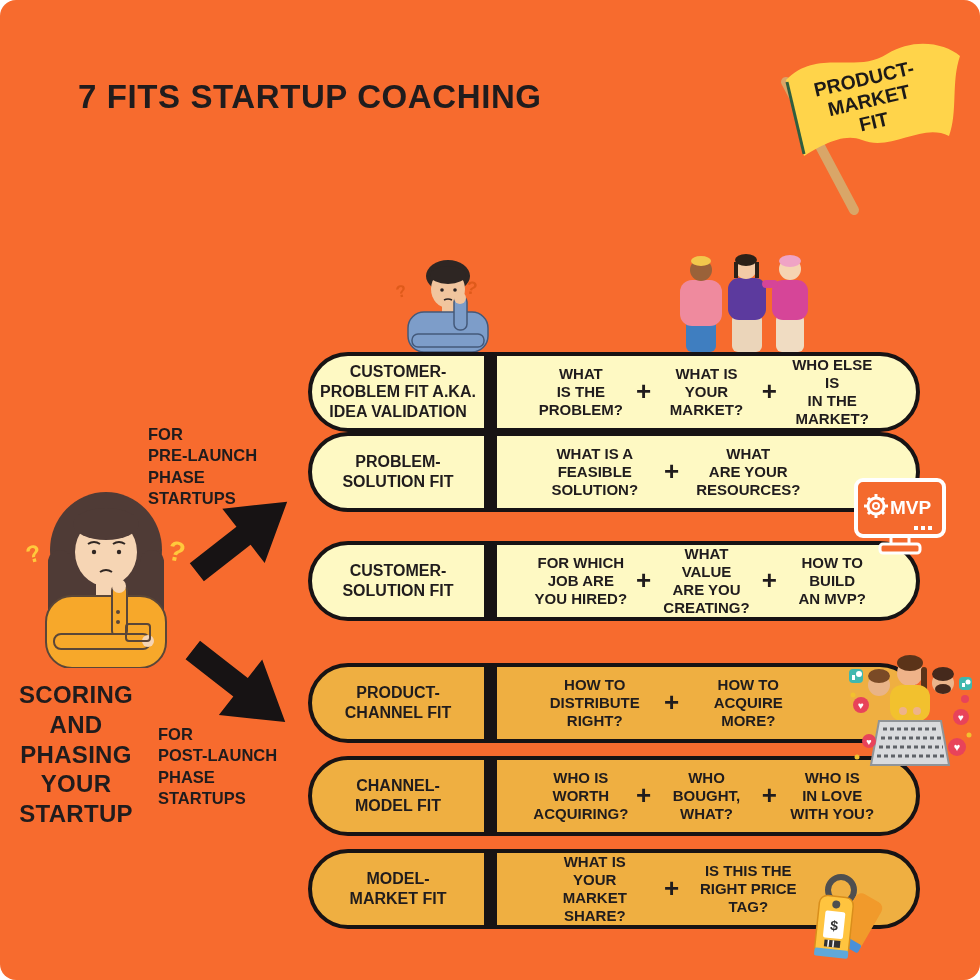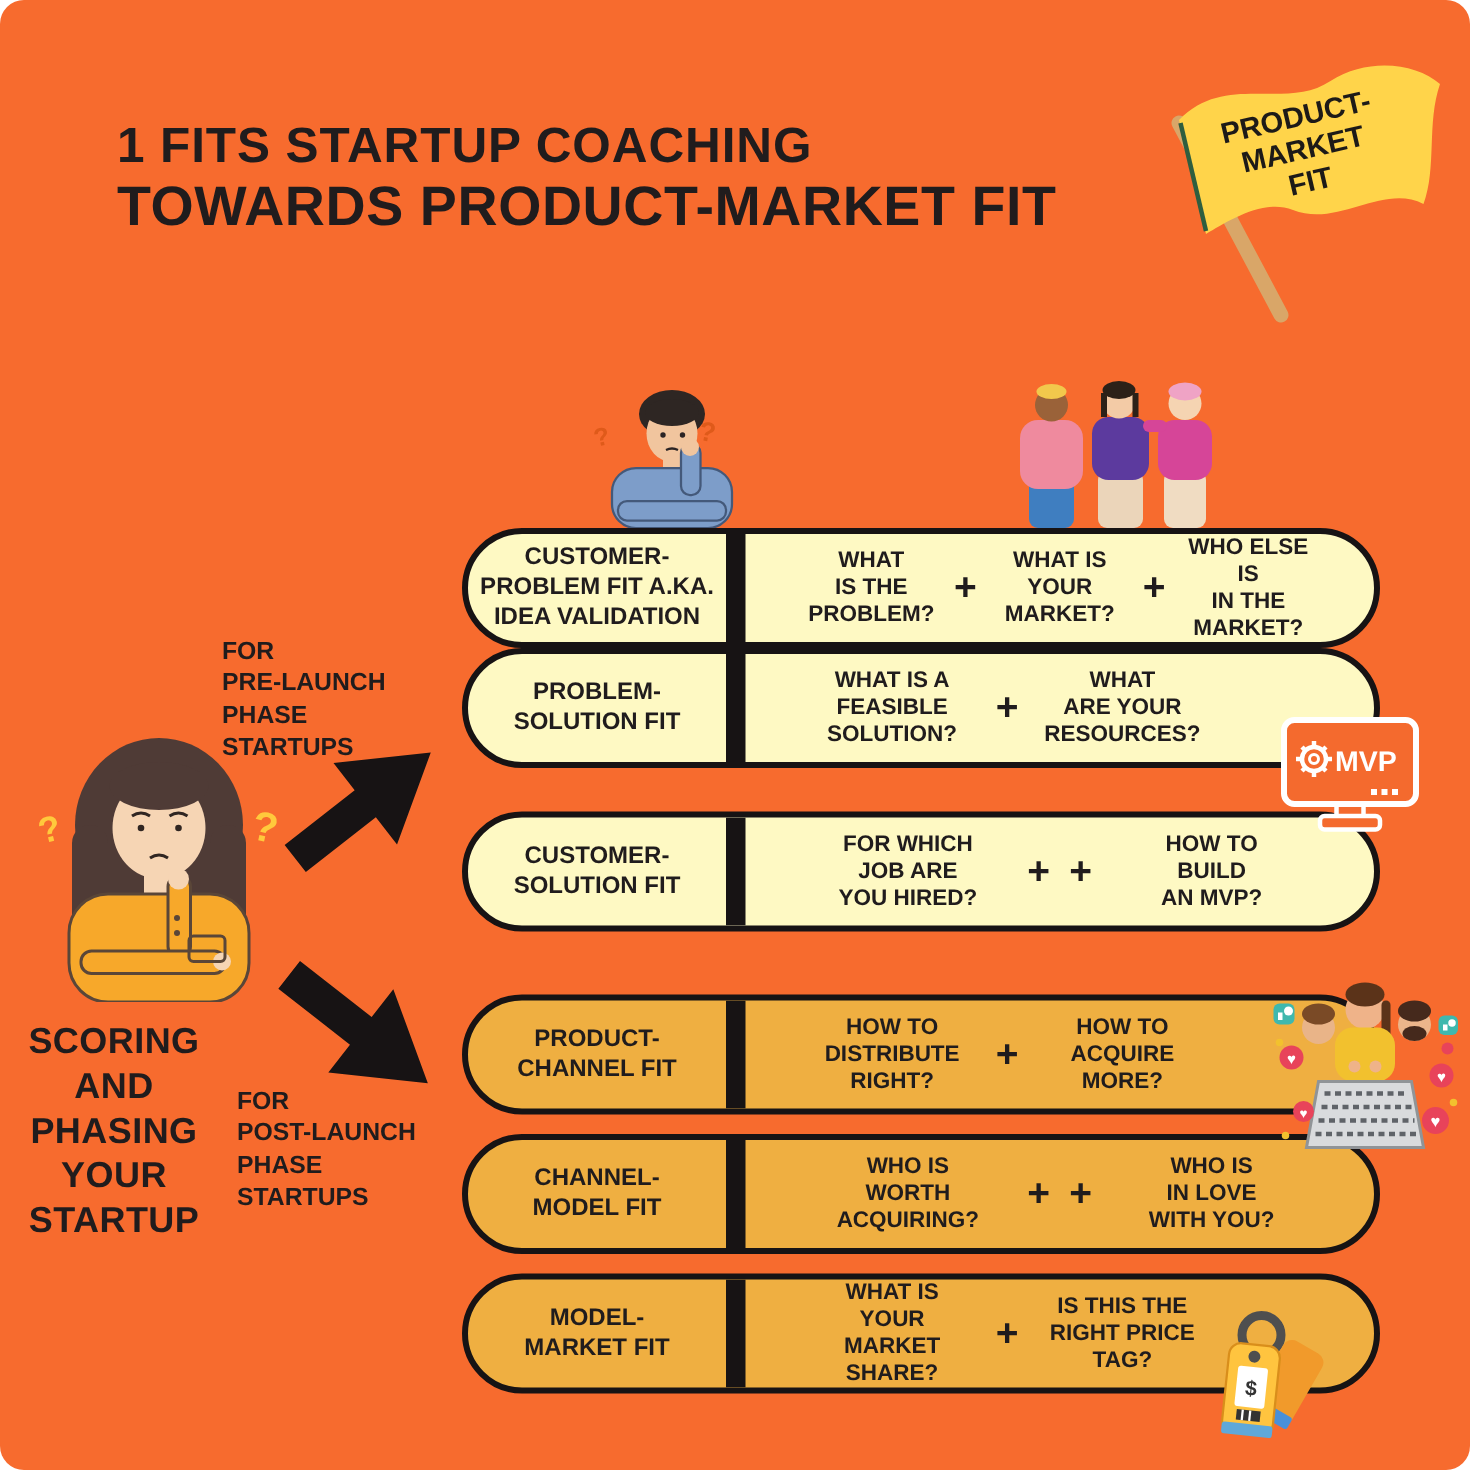--- a/index.html
+++ b/index.html
@@ -33,22 +33,21 @@
   .qmark{position:absolute;font-weight:bold;z-index:1;}
 
   .flag-text{transform:rotate(-13deg);font-weight:bold;font-size:19.5px;line-height:1.12;text-align:center;color:#1d1a18;}
 </style>
 </head>
 <body>
 
 <div class="canvas">
 
   <div class="abs title-block">
-    <div class="t1">1 FITS STARTUP COACHING</div>
-    <div class="t3">TOWARDS PRODUCT-MARKET FIT</div>
+    <div class="t1">7 FITS STARTUP COACHING</div>
   </div>
 
   <div class="abs" style="left:762px;top:22px;width:212px;height:195px;z-index:1">
     <svg width="212" height="195" viewBox="0 0 212 195">
       <line x1="24" y1="60" x2="92" y2="188" stroke="#D9A668" stroke-width="10" stroke-linecap="round"></line>
       <path d="M24,58 C55,26 95,52 125,32 C150,16 182,20 198,34 C189,60 196,90 187,114 C160,100 130,130 100,118 C80,110 56,126 42,134 Z" fill="#FFD44A"></path>
       <line x1="25" y1="60" x2="42" y2="132" stroke="#2F5E3F" stroke-width="3"></line>
     </svg>
     <div class="abs flag-text pre" style="left:44px;top:46px;width:126px;">PRODUCT-
 MARKET
@@ -127,20 +126,23 @@
 
   <div class="fit-row g1" style="top:541px">
     <div class="row-label pre">CUSTOMER-
 SOLUTION FIT</div>
     <div class="row-divider"></div>
     <div class="row-questions">
       <div class="q pre">FOR WHICH
 JOB ARE
 YOU HIRED?</div>
       <div class="plus">+</div>
+      <div class="q pre">WHAT VALUE
+ARE YOU
+CREATING?</div>
       <div class="plus">+</div>
       <div class="q pre">HOW TO
 BUILD
 AN MVP?</div>
     </div>
   </div>
 
   <div class="fit-row g2" style="top:663px">
     <div class="row-label pre">PRODUCT-
 CHANNEL FIT</div>
@@ -159,20 +161,23 @@
 
   <div class="fit-row g2" style="top:756px">
     <div class="row-label pre">CHANNEL-
 MODEL FIT</div>
     <div class="row-divider"></div>
     <div class="row-questions">
       <div class="q pre">WHO IS
 WORTH
 ACQUIRING?</div>
       <div class="plus">+</div>
+      <div class="q pre">WHO
+BOUGHT,
+WHAT?</div>
       <div class="plus">+</div>
       <div class="q pre">WHO IS
 IN LOVE
 WITH YOU?</div>
     </div>
   </div>
 
   <div class="fit-row g2" style="top:849px">
     <div class="row-label pre">MODEL-
 MARKET FIT</div>

